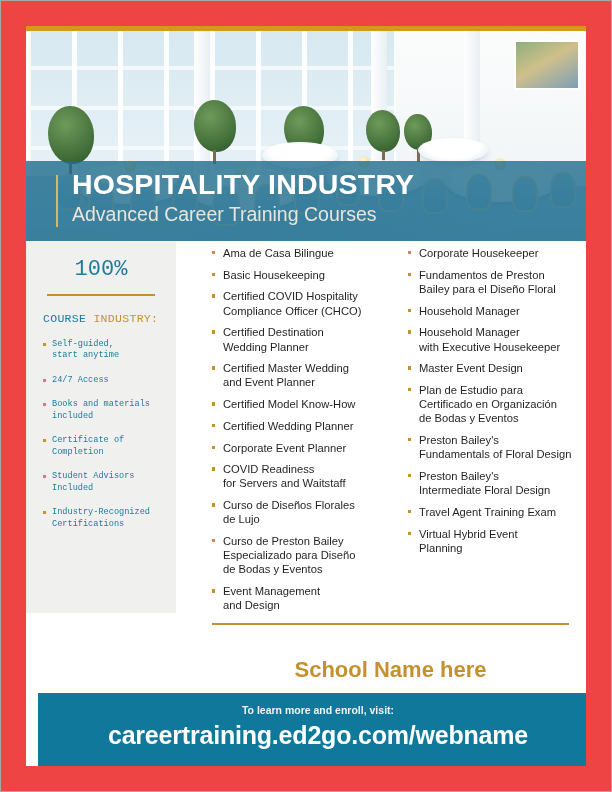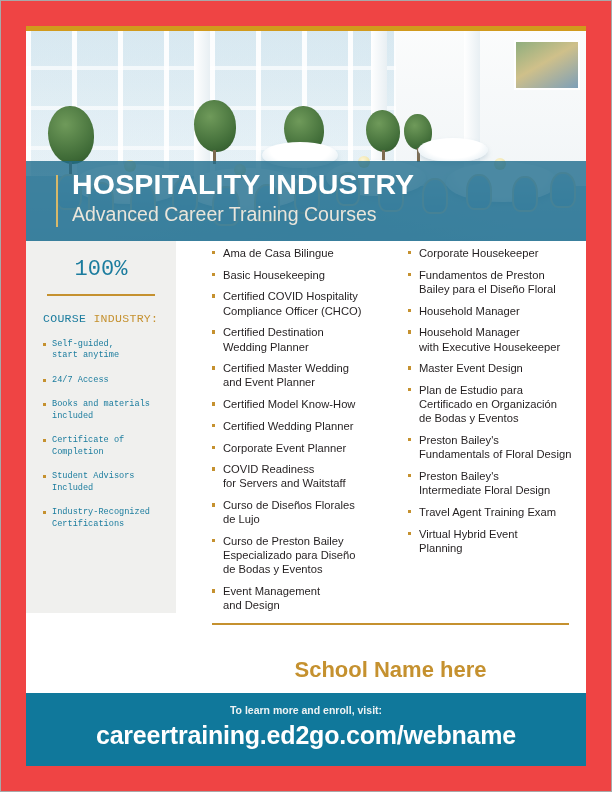--- a/index.html
+++ b/index.html
@@ -297,21 +297,21 @@
     color: #c5912f;
     font-size: 22px;
     font-weight: bold;
     line-height: 30px;
     margin-top: 20px;
   }
 
   
   .footer {
     position: absolute;
-    left: 0;
+    left: 12px;
     top: 667px;
     width: 560px;
     height: 73px;
     background: #10789b;
   }
   .foot-small {
     margin: 10px 0 0 0;
     text-align: center;
     color: #eef3f4;
     font-size: 10.5px;

